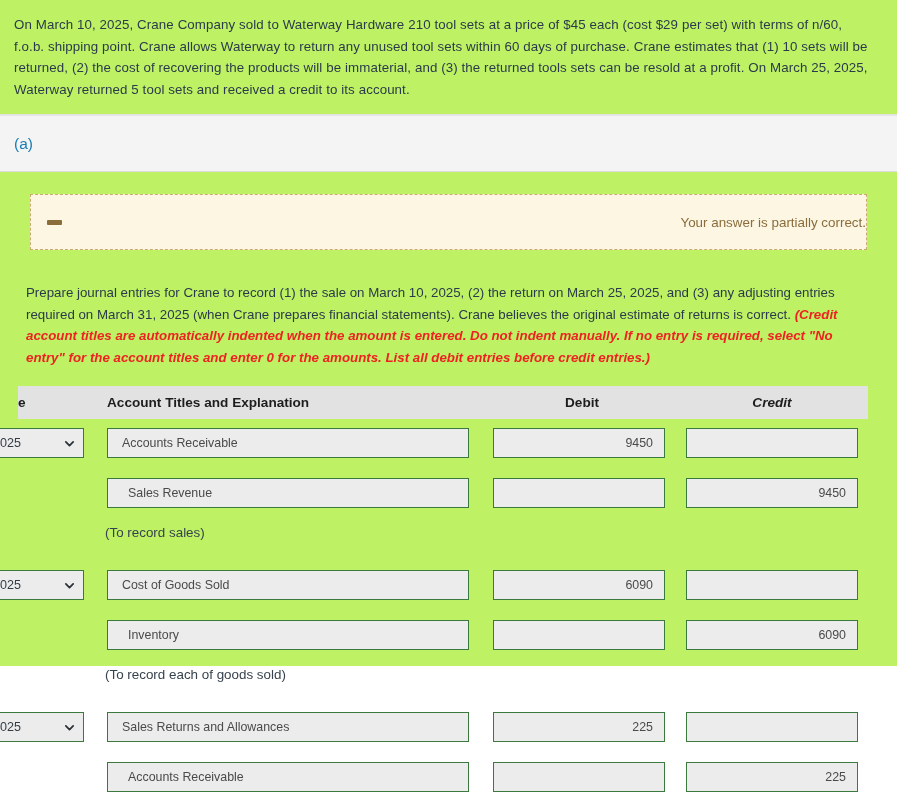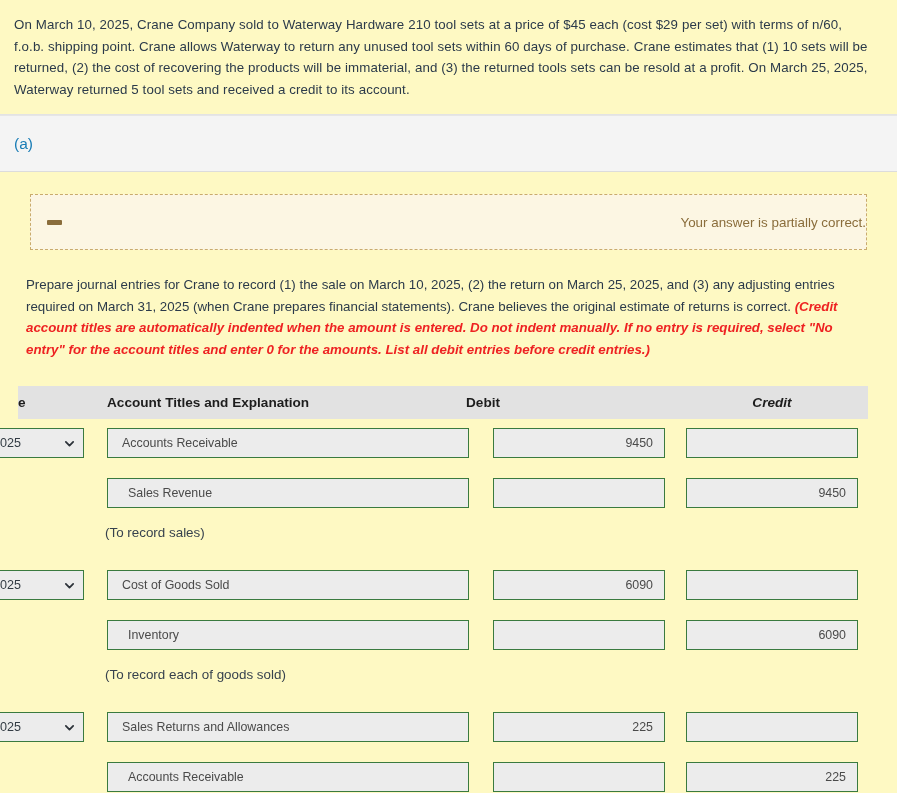--- a/index.html
+++ b/index.html
@@ -9,22 +9,22 @@
     width: 897px;
     height: 793px;
     background: #ffffff;
     font-family: "Liberation Sans", sans-serif;
     overflow: hidden;
   }
 
   .page {
     position: relative;
     width: 897px;
-    height: 793px;
-    background: #fef9c3;
+    height: 666px;
+    background: #bef264;
   }
 
   
   .problem-block {
     padding: 14px 28px 14px 14px;
     border-bottom: 1px solid #e3e3e3;
   }
   .problem-text {
     font-size: 13.3px;
     line-height: 1.62;
@@ -70,21 +70,21 @@
     margin-right: 16px;
     flex: 0 0 auto;
   }
   .alert-text {
     color: #8a6d3b;
     font-size: 13.4px;
   }
 
   
   .instructions {
-    padding: 24px 30px 0 26px;
+    padding: 32px 30px 0 26px;
     font-size: 13.3px;
     line-height: 1.62;
     color: #2b3a4a;
   }
   .instructions .hint {
     color: #ee2222;
     font-style: italic;
     font-weight: bold;
   }
 
@@ -106,21 +106,21 @@
     position: absolute;
     top: 0;
     height: 33px;
     line-height: 33px;
     font-size: 13.6px;
     font-weight: bold;
     color: #1d1d1d;
   }
   .th-date   { left: 0px;   width: 70px;  text-align: left; }
   .th-acct   { left: 89px;  text-align: left; }
-  .th-debit  { left: 448px; width: 200px; }
+  .th-debit  { left: 464px; width: 200px; text-align: center; }
   .th-credit { left: 654px; width: 200px; text-align: center; font-style: italic; }
 
   .rows { position: relative; }
 
   .jrow {
     position: relative;
     height: 50px;
   }
 
   

